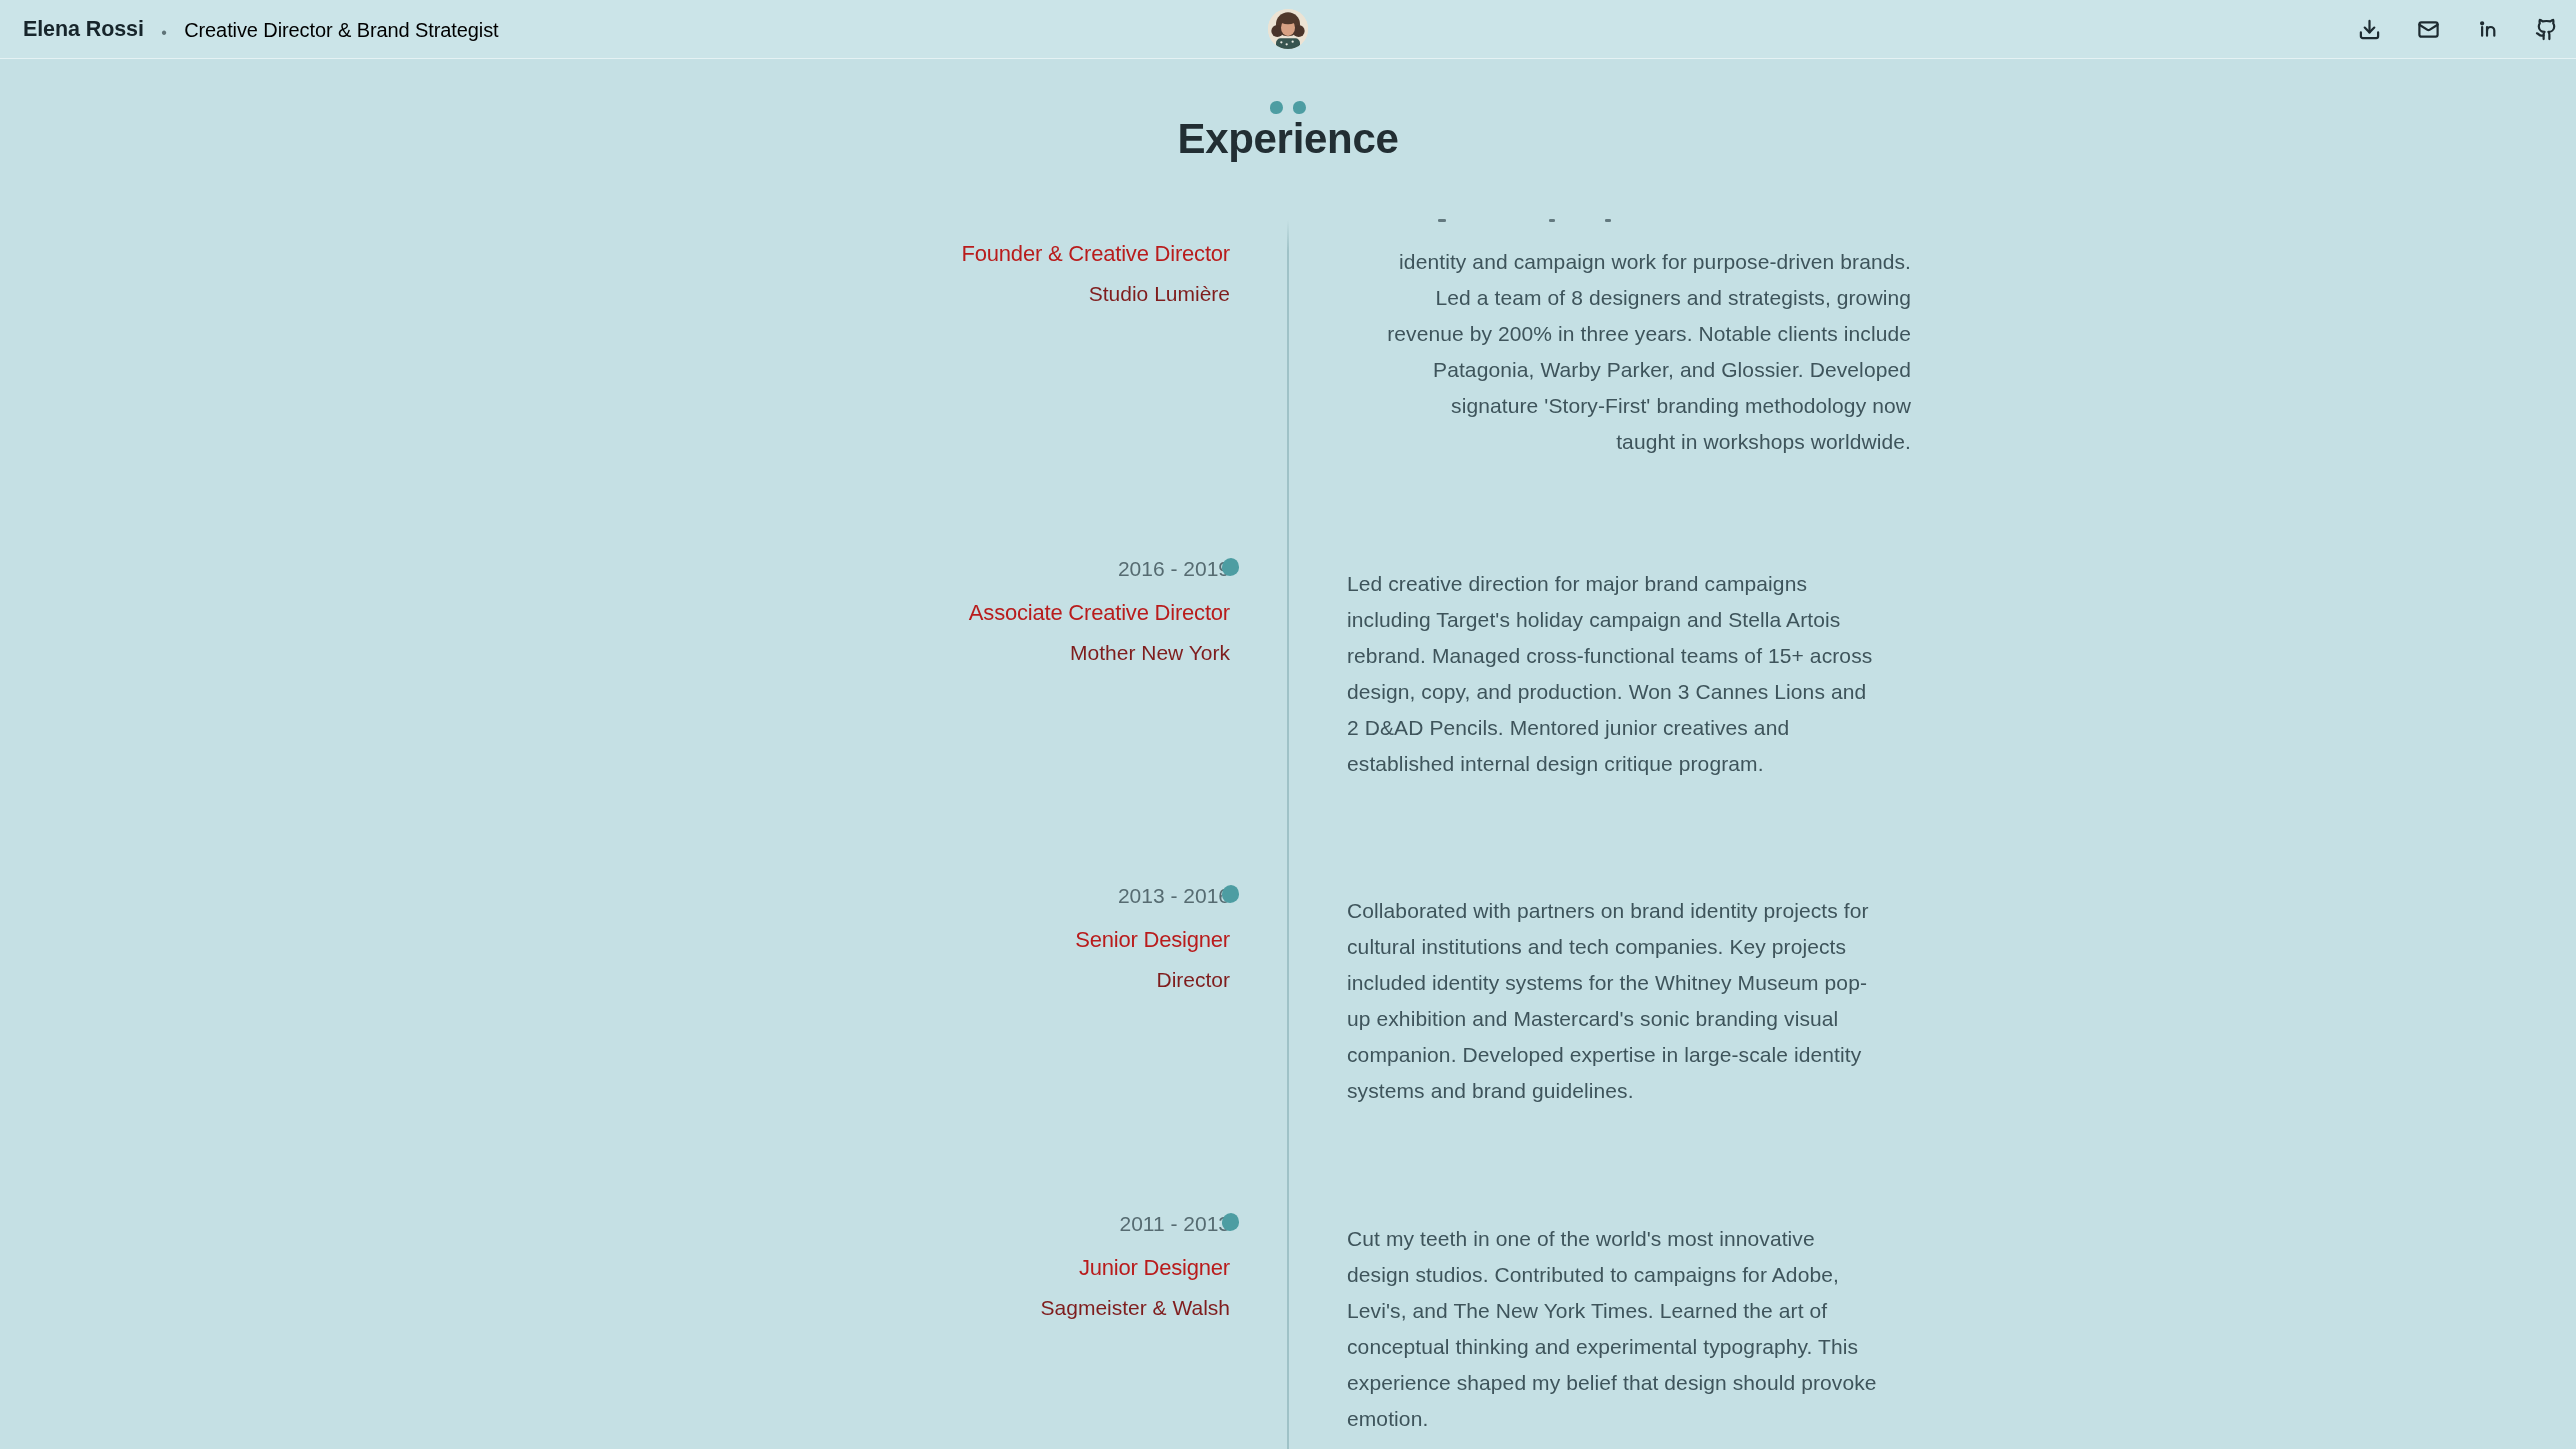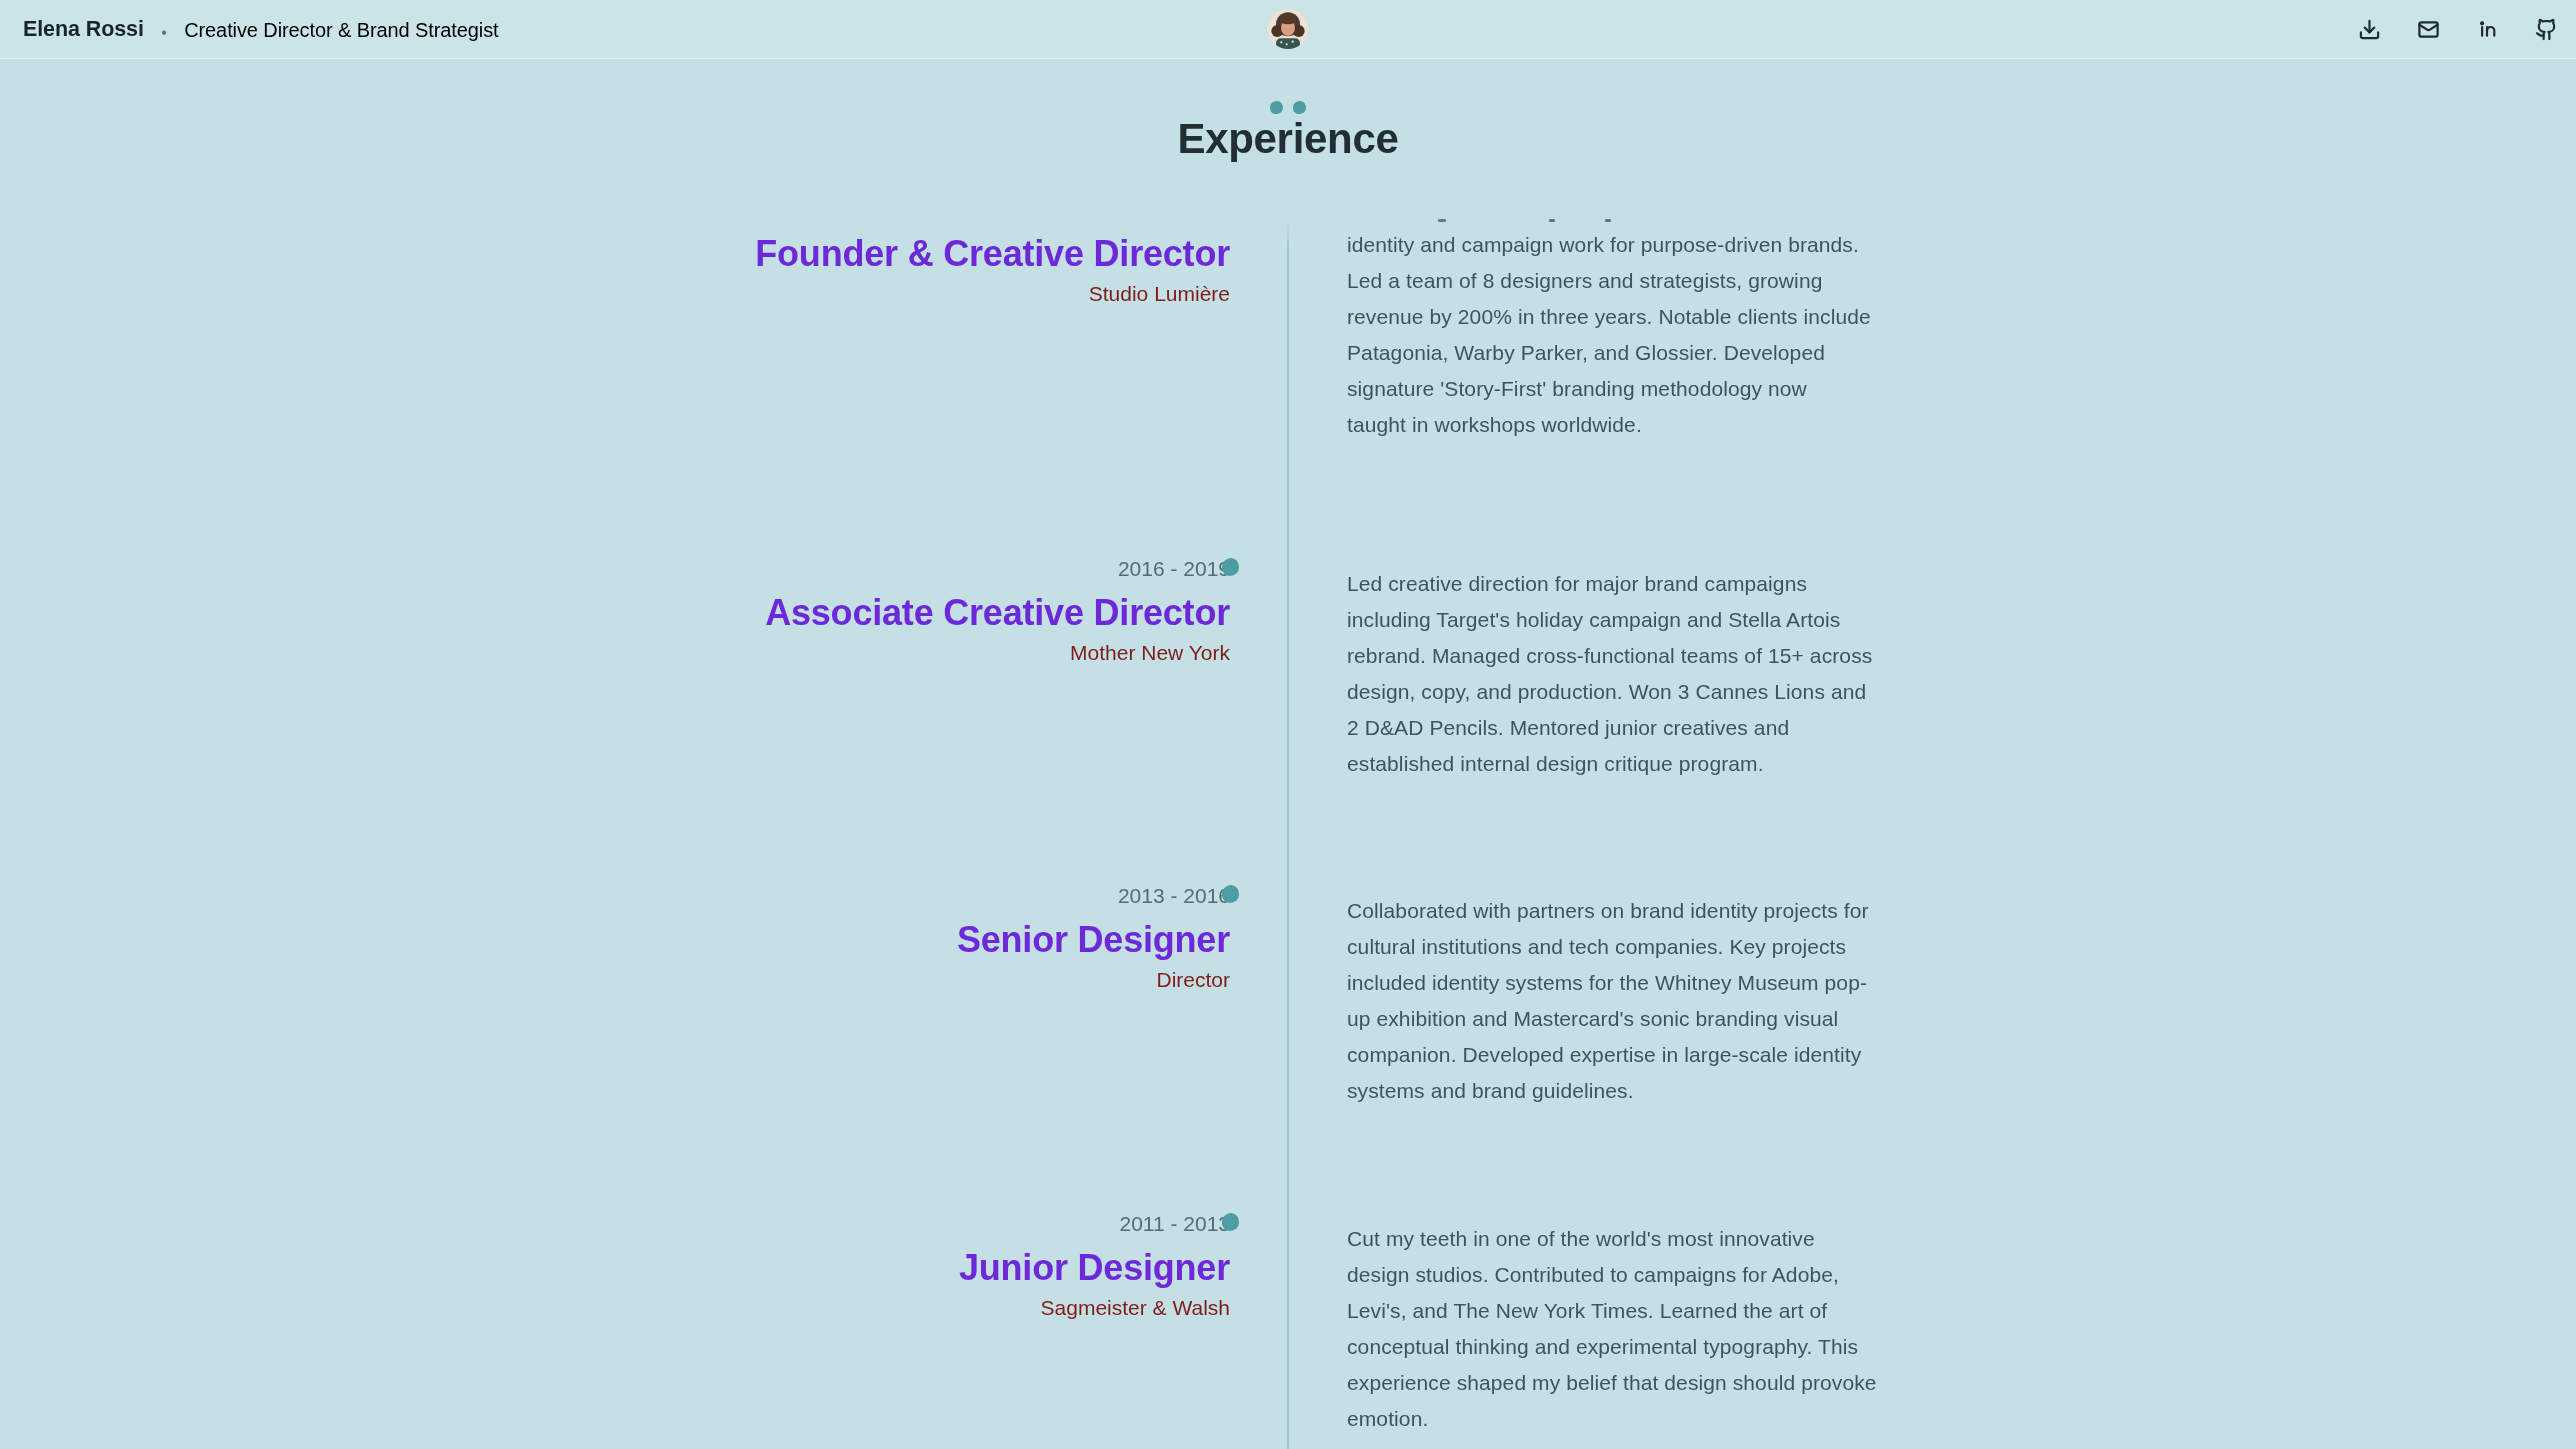--- a/index.html
+++ b/index.html
@@ -47,28 +47,28 @@
   .timeline-line{
     position:absolute; left:1287px; top:220px; width:2px; height:1229px; z-index:1;
     background:linear-gradient(to bottom, rgba(159,194,199,0) 0, #9fc2c7 31px, #9fc2c7 100%);
   }
   .entry{ position:absolute; left:0; width:2576px; z-index:2;
     display:grid; grid-template-columns:1230px 559px; column-gap:117px; }
   .e1{ top:201px; } .e2{ top:557px; } .e3{ top:884px; } .e4{ top:1212px; }
   .left{ text-align:right; }
   .e1 .left{ padding-top:37px; }
   .date{ font-size:21px; line-height:24px; color:#566b71; }
-  .title{ font-size:36px; line-height:32px; font-weight:700; color:#6d28d9;
+  .title{ font-size:22px; line-height:32px; font-weight:400; color:#b91c1c;
     letter-spacing:-0.2px; margin-top:16px; }
   .e1 .title{ margin-top:0; }
   .company{ font-size:21px; line-height:24px; color:#7f1d1d; margin-top:12px; }
   .right{ position:relative; }
   .desc{ font-size:21px; line-height:36px; color:#3e545b; width:564px;
     margin-top:9.4px; white-space:pre-line; letter-spacing:0.1px; }
-  .e1 .desc{ margin-top:26px; }
+  .e1 .desc{ margin-top:43px;text-align:right; }
   .dot-marker{ position:absolute; left:-125px; top:1.3px; width:17.4px; height:17.4px;
     background:#4d9da2; border-radius:53% 47% 52% 48% / 55% 52% 48% 45%; }
   .remnant{ position:absolute; top:18px; height:3.4px; background:#42575e;
     border-radius:1.3px; opacity:0.75; }
   .r1{ left:91px; width:8px; } .r2{ left:202px; width:6px; } .r3{ left:258px; width:6px; }
 </style>
 </head>
 <body>
 
 <header class="topbar">

